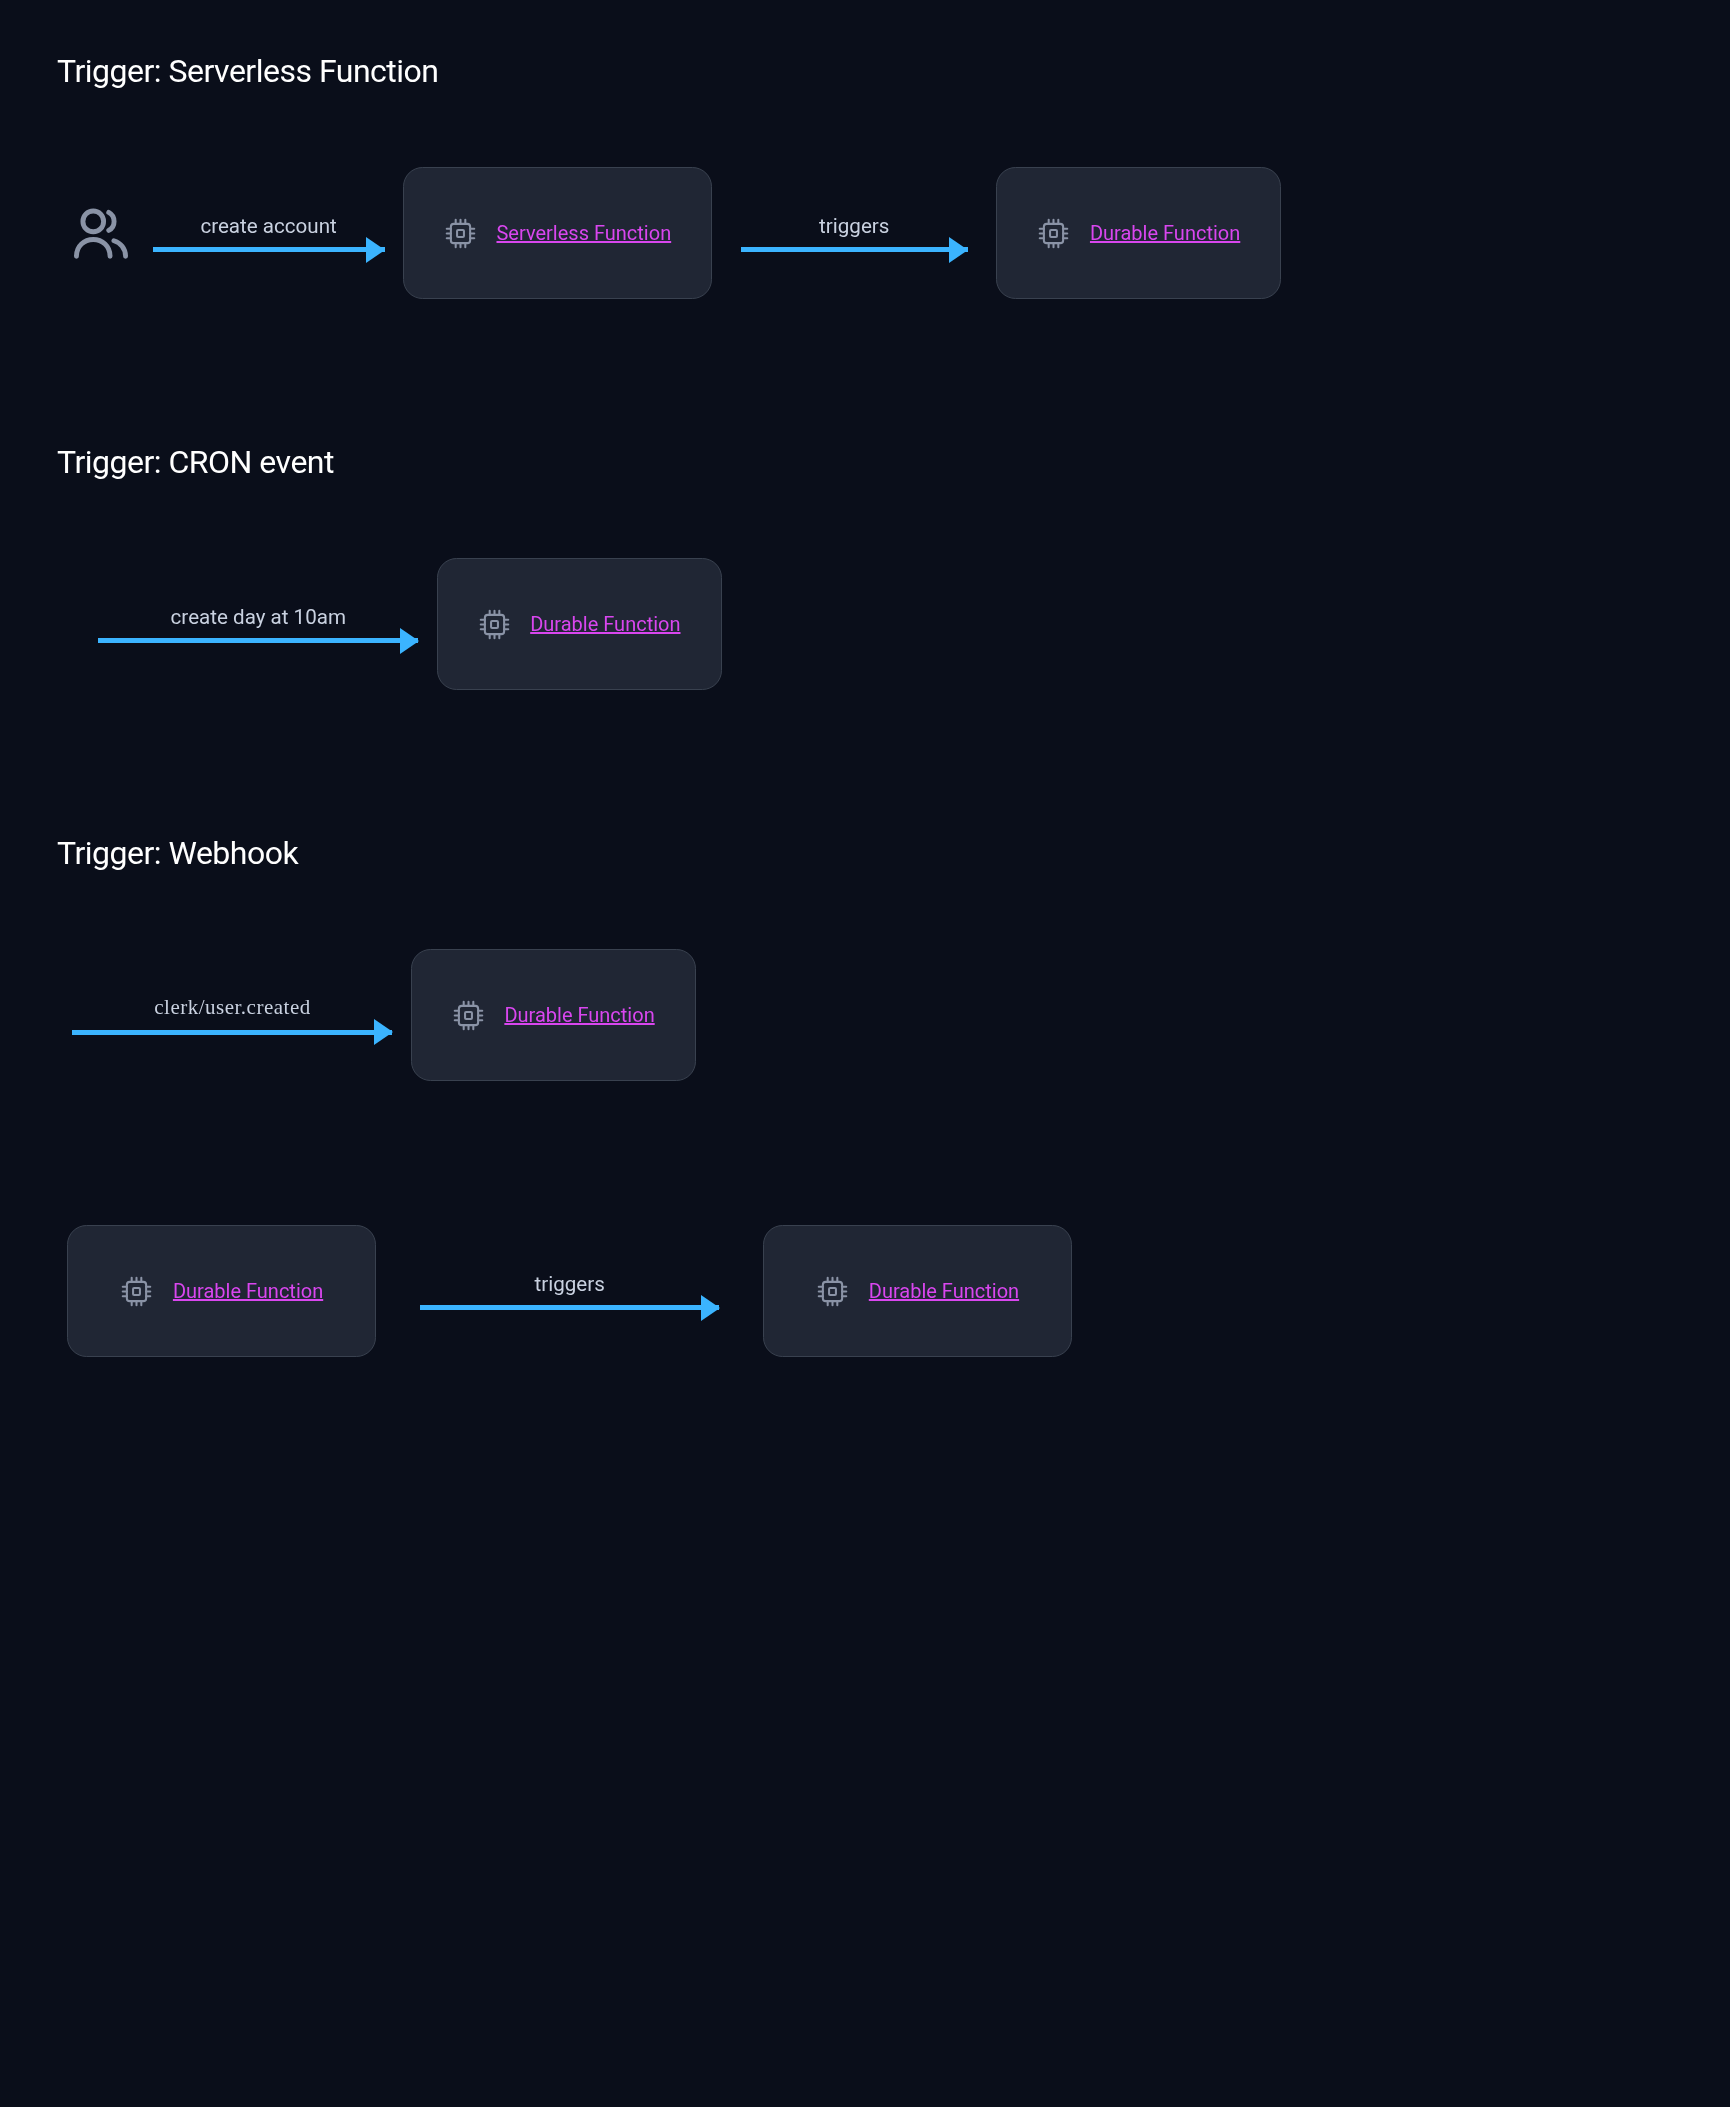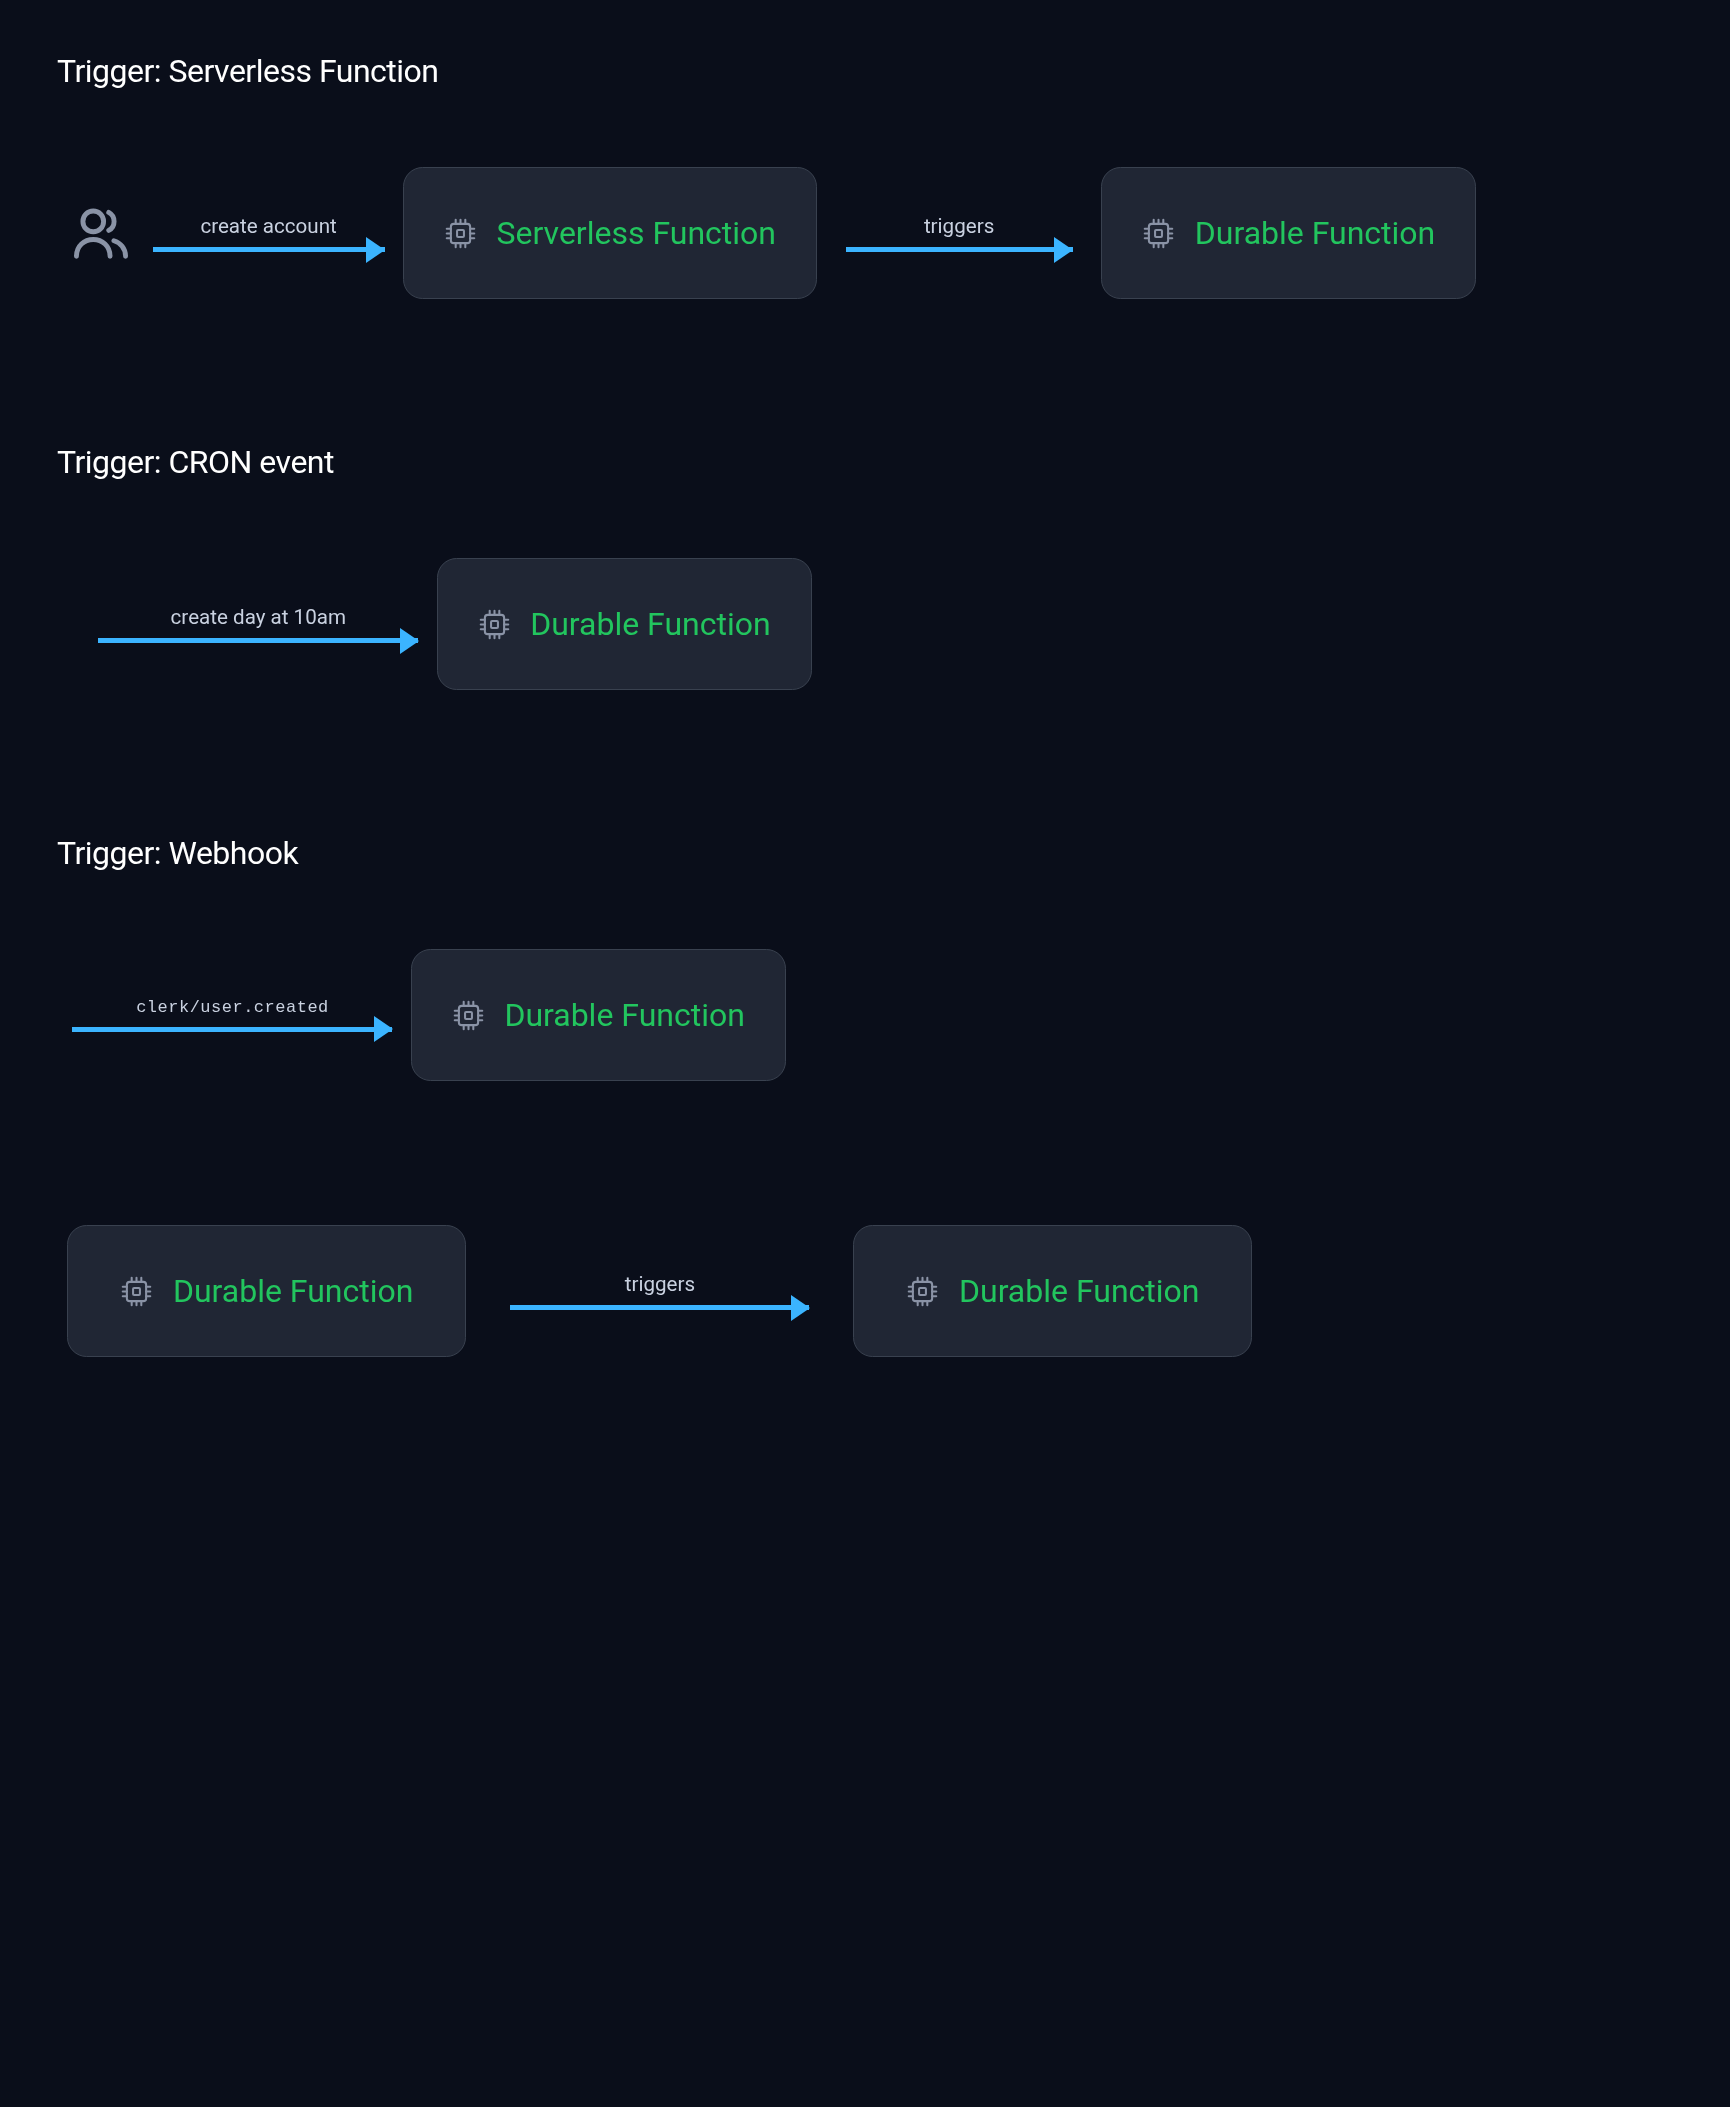--- a/index.html
+++ b/index.html
@@ -46,22 +46,22 @@
     margin: 0 10.3px;
   }
   .arrow-label {
     color: #c9d1e0;
     font-size: 20.6px;
     font-weight: 400;
     margin-bottom: 9.3px;
     white-space: nowrap;
   }
   .arrow-label.mono {
-    font-family: Liberation Mono, monospace;
-    font-size: 17px;
+    font-family: Liberation Serif, serif;
+    font-size: 21px;
     letter-spacing: 0.5px;
   }
   .arrow {
     position: relative;
     height: 5.2px;
     background: #3bb4ff;
   }
   .arrow::after {
     content: "";
     position: absolute;
@@ -77,24 +77,25 @@
     border: 0.5px solid #39414f;
     border-radius: 19.6px;
     padding: 0 40px;
     height: 132px;
     display: flex;
     align-items: center;
     gap: 19.6px;
     flex-shrink: 0;
   }
   .fn-box .fn-label {
-    color: #22c55e;
-    font-size: 32px;
+    color: #d946ef;
+    font-size: 20px;
     font-weight: 400;
     white-space: nowrap;
+    text-decoration: underline;
   }
   .chip-icon {
     width: 33px;
     height: 33px;
     flex-shrink: 0;
     display: block;
   }
   .w-440 { width: 227px; }
   .w-450 { width: 232px; }
   .w-580 { width: 299px; }

